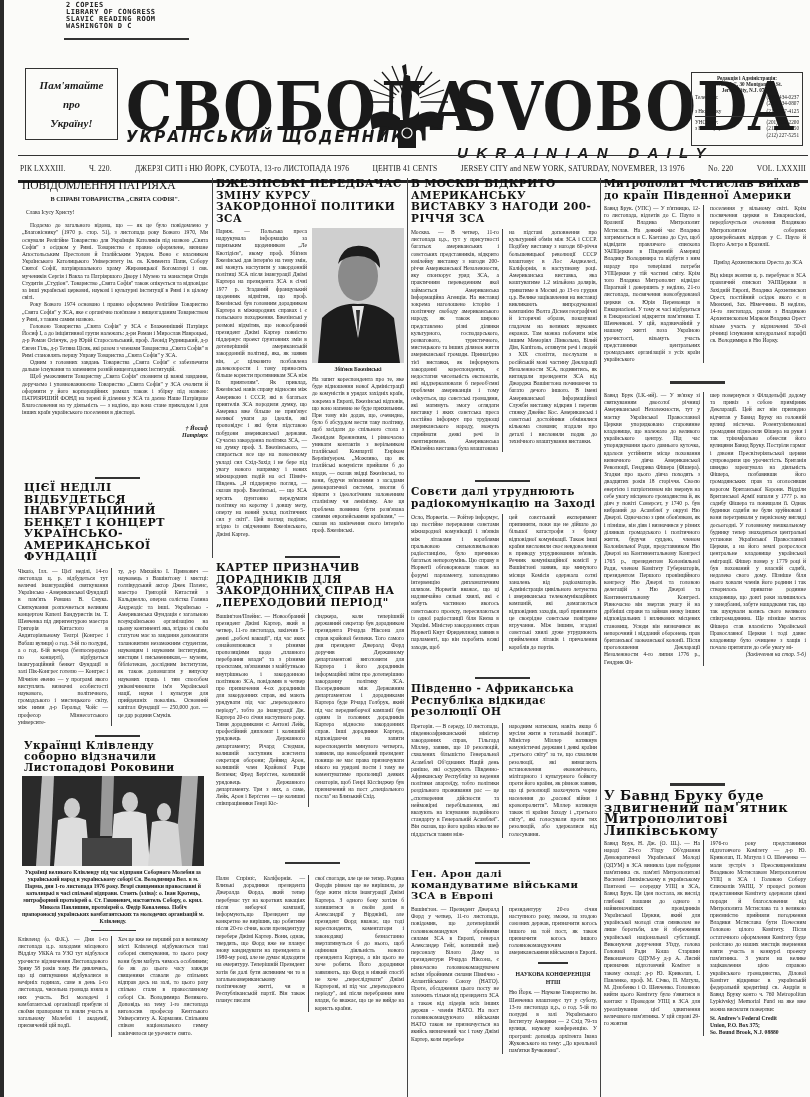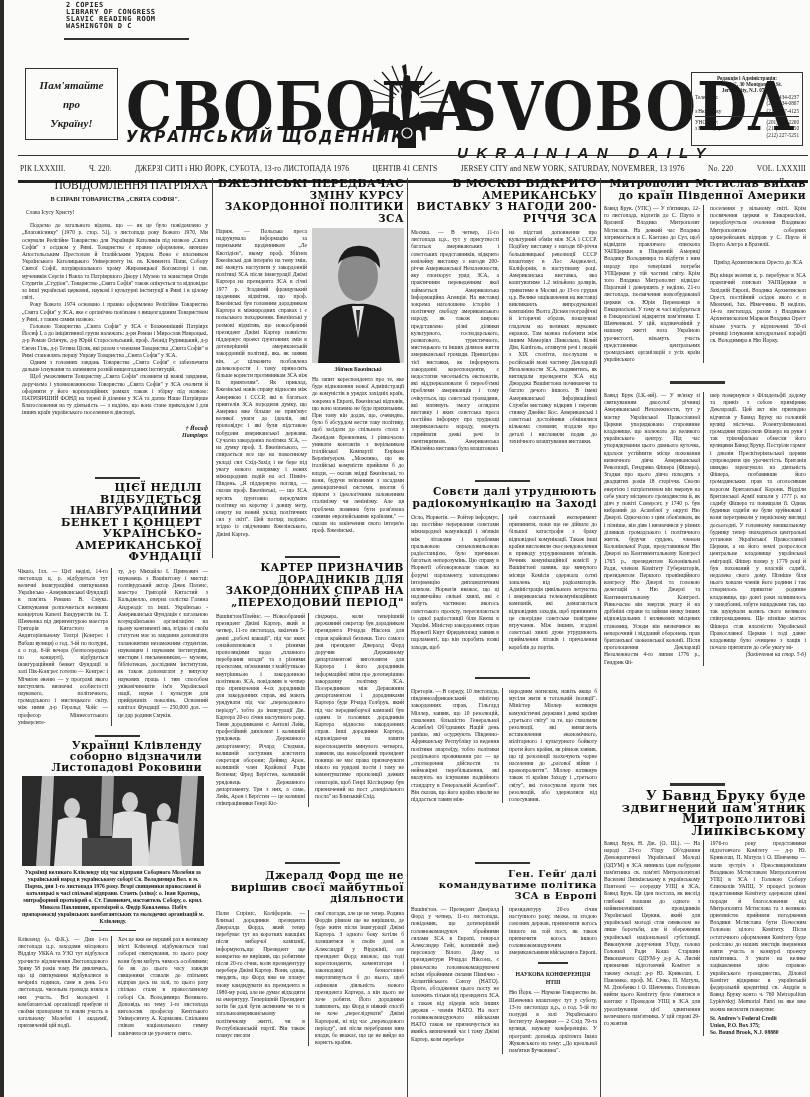--- a/index.html
+++ b/index.html
@@ -15,21 +15,21 @@
   .title-en { left: 455px; top: 74px; font-family: "DejaVu Serif", serif; font-weight: bold; font-size: 58px; line-height: 58px; letter-spacing: 1px; transform: scaleY(1.15); transform-origin: top left; }
   .sub-en { left: 457px; top: 144px; font-family: Liberation Sans, sans-serif; font-weight: bold; font-style: italic; font-size: 15px; letter-spacing: 8.3px; text-align: right; }
   .emblem { left: 360px; top: 60px; width: 95px; height: 90px; }
   .contact-box { left: 691px; top: 72px; width: 112px; height: 74px; border: 1px solid #333; font-size: 5.2px; line-height: 6.2px; padding: 2px 3px; }
   .contact-box .c-title { text-align: center; font-weight: bold; }
   .contact-box .row { display: flex; justify-content: space-between; }
   .contact-box .sep { border-top: 1px solid #333; margin: 2px 0; }
   .dateline { left: 18px; top: 155px; width: 790px; height: 17px; border-top: 1px solid #333; border-bottom: 3px solid #222; display: flex; justify-content: space-between; align-items: center; font-size: 7.6px; letter-spacing: 0.1px; padding: 12px 2px; }
   .col-rule { width: 1px; background: #444; }
   .h-rule { height: 2px; background: #333; }
-  .head { text-align: right; font-weight: bold; color: #111; }
+  .head { text-align: left; font-weight: bold; color: #111; }
   .head-black { font-family: "DejaVu Serif", serif; font-weight: bold; letter-spacing: 0.5px; }
   .body-text { font-size: 5.6px; line-height: 7.2px; text-align: justify; color: #222; }
   .two-col { display: flex; gap: 6px; }
   .two-col > div { flex: 1; }
   .photo { background: #3a3a3a; overflow: hidden; }
   .caption { font-size: 5.6px; line-height: 7px; font-weight: bold; text-align: center; }
   p.indent { text-indent: 8px; }
   .sig { text-align: right; font-size: 6px; font-style: italic; font-weight: bold; line-height: 7px; }
   .subhead { text-align: center; font-size: 6.3px; font-weight: bold; line-height: 8px; }
 </style>
@@ -204,21 +204,20 @@
 <div class="abs" style="left:216px; top:562px; width:188px;">
   <div class="head head-black" style="font-size:10.5px; line-height:11.5px;">КАРТЕР ПРИЗНАЧИВ ДОРАДНИКІВ ДЛЯ ЗАКОРДОННИХ СПРАВ НА „ПЕРЕХОДОВИЙ ПЕРІОД"</div>
   <div class="two-col body-text" style="margin-top:5px;">
     <div style="border-right:1px solid #444; padding-right:3px;">Вашінґтон/Плейнс. — Новообраний президент Джімі Картер, який в четвер, 11-го листопада, закінчив 5-денні „робочі вакації", під час яких ознайомлювався з різними пропозиціями щодо „плавного перебрання влади" та з різними проєктами, зв'язаними з майбутньою внутрішньою і закордонною політикою ЗСА, повідомив в четвер про призначення 4-ох дорадників для закордонних справ, які мають урядувати під час „переходового періоду", тобто до інавгурації Дж. Картера 20-го січня наступного року. Тими дорадниками є: Антоні Лейк, професійний дипломат і колишній урядовець Державного департаменту; Річард Стедман, колишній заступник асистента секретаря оборони; Дейвид Арон, колишній член Крайової Ради Безпеки; Фред Берґстен, колишній урядовець Державного департаменту. Три з них, а саме, Лейк, Арон і Берґстен — це колишні співпрацівники Генрі Кіс-</div>
     <div>сінджера, коли теперішній державний секретар був дорадником президента Річарда Ніксона для справ крайової безпеки. Того самого дня президент Джералд Форд доручив Державному департаментові виготовити для Картера і його дорадників інформаційні звіти про дотеперішню закордонну політику ЗСА. Посередником між Державним департаментом і дорадниками Картера буде Річард Голбрук, який під час передвиборчої кампанії був одним із головних дорадників Картера відносно закордонних справ. Інші дорадники Картера, відповідаючи на запити кореспондентів минулого четверга, заявили, що новообраний президент покищо не має права призначувати нікого на урядові пости і тому не коментуватиме пропозиції деяких сенаторів, щоб Генрі Кіссінджер був призначений на пост „спеціального посла" на Близький Схід.</div>
   </div>
 </div>
 
 <div class="abs h-rule" style="left:285px; top:862px; width:55px;"></div>
 <div class="abs" style="left:216px; top:870px; width:188px;">
-  <div class="head head-black" style="font-size:10.5px; line-height:11.5px;">Джералд Форд ще не вирішив своєї майбутньої діяльности</div>
   <div class="two-col body-text" style="margin-top:5px;">
     <div style="border-right:1px solid #444; padding-right:3px;">Палм Спрінґс, Каліфорнія. — Близькі дорадники президента Джералда Форда, який тепер перебуває тут на коротких вакаціях після виборчої кампанії, інформують,що Президент ще конкретно не вирішив, що робитиме після 20-го січня, коли президентуру перебере Джімі Картер. Вони, однак, твердять, що Форд вже не планує знову кандидувати на президента в 1980-му році, але не думає відходити на емеритуру. Теперішній Президент хотів би далі бути активним чи то в загальноамериканському політичному житті, чи в Республіканській партії. Він також планує писати</div>
     <div>свої спогади, але це не тепер. Родина Фордів рівном ще не вирішила, де буде жити після інавгурації Джімі Картера. З одного боку хотіли б залишитися в своїм домі в Александрії у Вірджінії, але президент Форд вважає, що тоді кореспонденти, коментатори і законодавці безнастанно звертатимуться б до нього, щоб оцінював діяльність нового президента Картера, а він цього не хоче робити. Його дорадники заявляють, що Форд в ніякий спосіб не хоче „переслідувати" Джімі Картерові, ні під час „переходового періоду", ані після перебрання ним влади, бо вважає, що це не вийде на користь країни.</div>
   </div>
 </div>
 
 <div class="abs" style="left:411px; top:178px; width:186px;">
   <div class="head head-black" style="font-size:10.5px; line-height:11.5px;">В МОСКВІ ВІДКРИТО АМЕРИКАНСЬКУ ВИСТАВКУ З НАГОДИ 200-РІЧЧЯ ЗСА</div>
   <div class="two-col body-text" style="margin-top:5px;">
     <div style="border-right:1px solid #444; padding-right:3px;">Москва. — В четвер, 11-го листопада ц.р., тут у присутності багатьох американських і совєтських представників, відкрито ювілейну виставку з нагоди 200-річчя Американської Незалежности, яку спонзорує уряд ЗСА, а практичним переведенням якої займається Американська Інформаційна Агенція. На виставці зокрема наголошено історію і політичну свободу американського народу, як також широко представлено різні ділянки культурного, господарського, розвагового, туристичного, мистецького та інших ділянок життя американської громади. Принагідно тієї виставки, як інформують закордонні кореспонденти, є недостатня чисельність експонатів, які віддзеркалювали б переоб'ємні проблеми американців і тому очікується, що совєтські громадяни, які матимуть змогу оглядати виставку і яких совєтська преса постійно інформує про труднощі американського народу, можуть сприймати деякі речі із скептицизмом. Американська Ювілейна виставка була влаштована</div>
@@ -230,29 +229,30 @@
 <div class="abs" style="left:411px; top:486px; width:186px;">
   <div class="head head-black" style="font-size:10.5px; line-height:11.5px;">Совєти далі утруднюють радіокомунікацію на Заході</div>
   <div class="two-col body-text" style="margin-top:5px;">
     <div style="border-right:1px solid #444; padding-right:3px;">Осло, Норвегія. — Ройтер інформує, що постійне перервання совєтами міжнародної комунікації і зв'язків між літаками і кораблями пральвовою сильнохвильовою радіостанцією, було причиною багатьох непорозумінь. Цю справу в Норвегії обговорювали також на форумі парламенту, запопадливо інтервенцію дипломатичним шляхом. Норвегія вважає, що ці надзвичайно сильні хвилі, які є мабуть частиною якогось совєтського проєкту, пересилаються із одної радіостанції біля Києва в Україні. Міністер закордонних справ Норвегії Кнут Фридевлюнд заявив в парламенті, що він поробить всякі заходи, щоб</div>
     <div>цей совєтський експеримент припинити, поки ще не дійшло до більшої катастрофи з браку відповідної комунікації. Також інші країни висловили своє невдоволення в приводу утруднювання зв'язків. Речник комунікаційної комісії у Вашінґтоні заявив, що минулого місяця Комісія одержала сотні заналень від радіоаматорів. Адміністрація цивільного летунства і американська телекомунікаційних компаній, які домагаються відповідних заходів, щоб припинити це своєрідне совєтське повітряне втручання. Між іншим, згадані совєтські хвилі дуже утруднюють приймлення літаків і причалення кораблів до портів.</div>
   </div>
 </div>
 
 <div class="abs h-rule" style="left:475px; top:677px; width:55px;"></div>
 <div class="abs" style="left:411px; top:683px; width:186px;">
+  <div class="head head-black" style="font-size:10.5px; line-height:11.5px;">Південно - Африканська Республіка відкидає резолюції ОН</div>
   <div class="two-col body-text" style="margin-top:5px;">
     <div style="border-right:1px solid #444; padding-right:3px;">Преторія. — В середу, 10 листопада, південноафриканський міністер закордонних справ, Гільгард Міллер, заявив, що 10 резолюцій, схвалених більшістю Генеральної Асамблеї Об'єднаних Націй день раніше, які осуджують Південно-Африканську Республіку за ведення політики апартеїду, тобто політики роздільного проживання рас — це „спотворення дійсности та неймовірні перебільшення, які вказують на існування подвійного стандарту в Генеральній Асамблеї". Він сказав, що його країна ніколи не піддасться таким між-</div>
     <div>народним натискам, навіть якщо б мусіли жити в тотальній ізоляції". Міністер Міллер натякнув комуністичні держави і деякі країни „третього світу" за те, що схвалили резолюції, які вимагають встановлення економічного, мілітарного і культурного бойкоту проти його країни, як рівнож заявив, що ці резолюції заохочують чорне населення до „расової війни і кровопролиття". Міллер натякнув також ті країни Заходу і „третього світу", які голосували проти тих резолюцій, або здержалися від голосування.</div>
   </div>
 </div>
 
 <div class="abs h-rule" style="left:475px; top:862px; width:55px;"></div>
 <div class="abs" style="left:411px; top:868px; width:186px;">
-  <div class="head head-black" style="font-size:10px; line-height:11px;">Ген. Гейґ далі командуватиме політика ЗСА в Европі</div>
+  <div class="head head-black" style="font-size:10px; line-height:11px;">Ген. Арон далі командуватиме військами ЗСА в Европі</div>
   <div class="two-col body-text" style="margin-top:5px;">
     <div style="border-right:1px solid #444; padding-right:3px;">Вашінґтон. — Президент Джералд Форд у четвер, 11-го листопада, повідомив, що дотеперішній головнокомандувач збройними силами ЗСА в Европі, генерал Александер Гейґ, колишній шеф персоналу Білого Дому за президентури Річарда Ніксона, є рівночасно головнокомандувачем всіми збройними силами Північно - Атлантійського Союзу (НАТО). Проте, обсадження цього посту не залежить тільки від президента ЗСА а також від лідерів всіх інших держав - членів НАТО. На пост головнокомандуючого військами НАТО також не призначується на якийсь визначений час і тому Джімі Картер, коли перебере</div>
     <div>
       <div>президентуру 20-го січня наступного року, зможе, за згодою союзних держав, призначити когось іншого на той пост, як також призначити когось іншого головнокомандуючим американськими військами в Европі.</div>
       <div class="h-rule" style="margin:6px auto; width:30px;"></div>
       <div class="subhead" style="font-size:5.8px;">НАУКОВА КОНФЕРЕНЦІЯ НТШ</div>
       <div style="margin-top:3px;">Ню Йорк. — Наукове Товариство ім. Шевченка влаштовує тут у суботу, 13-го листопада ц.р., о год. 5-ій по полудні в залі Українського Інституту Америки — 2 Схід 79-та вулиця, наукову конференцію. У програмі: доповідь архітекта Івана Жуковського на тему: „До креальної пам'ятки Бучковина".</div>
     </div>
   </div>
 </div>

